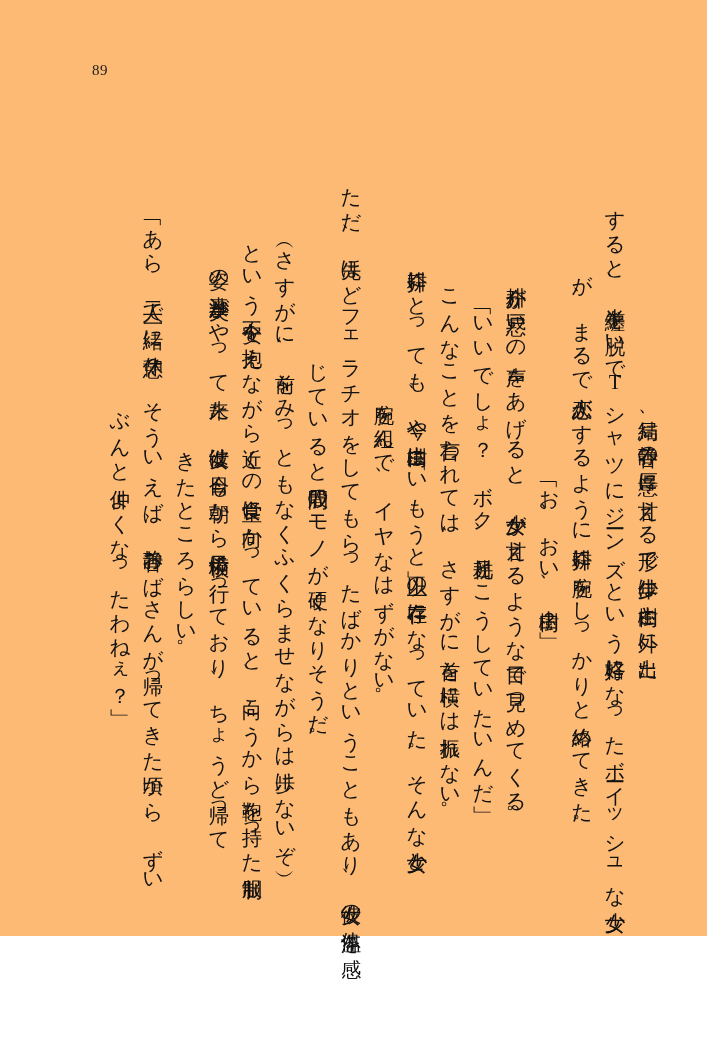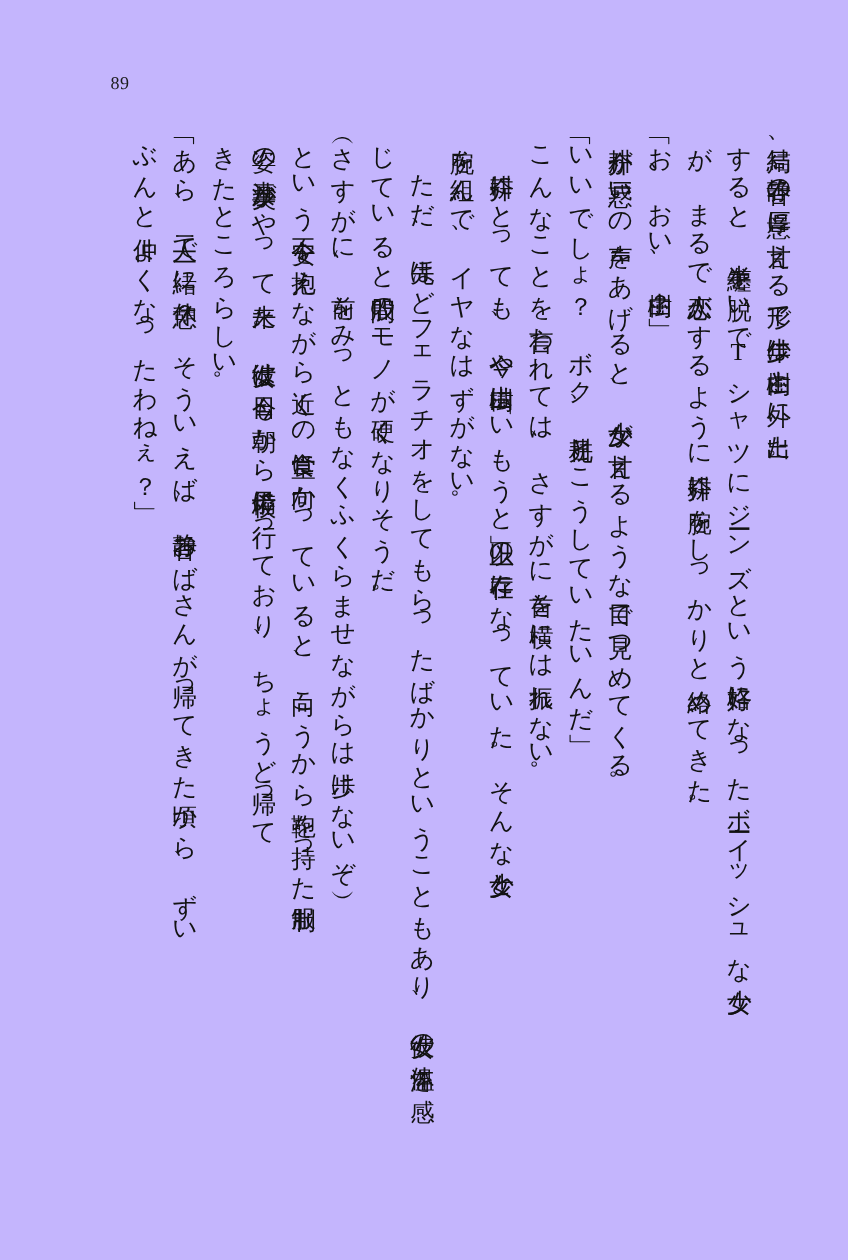--- a/index.html
+++ b/index.html
@@ -14,22 +14,23 @@
     font-family: "Liberation Serif", "DejaVu Serif", serif;
     color: #1a1a1a;
     overflow: hidden;
   }
 
   .page {
     position: absolute;
     left: 0;
     top: 0;
     width: 707px;
-    height: 1050px;
-    background: #c4b5fd;
+    height: 936px;
+    background: #fdba74;
+    text-align: center;
   }
 
   
   .page-number {
     position: absolute;
     left: 92px;
     top: 62px;
     font-size: 15px;
     letter-spacing: 0.5px;
     color: #1c1c1c;

